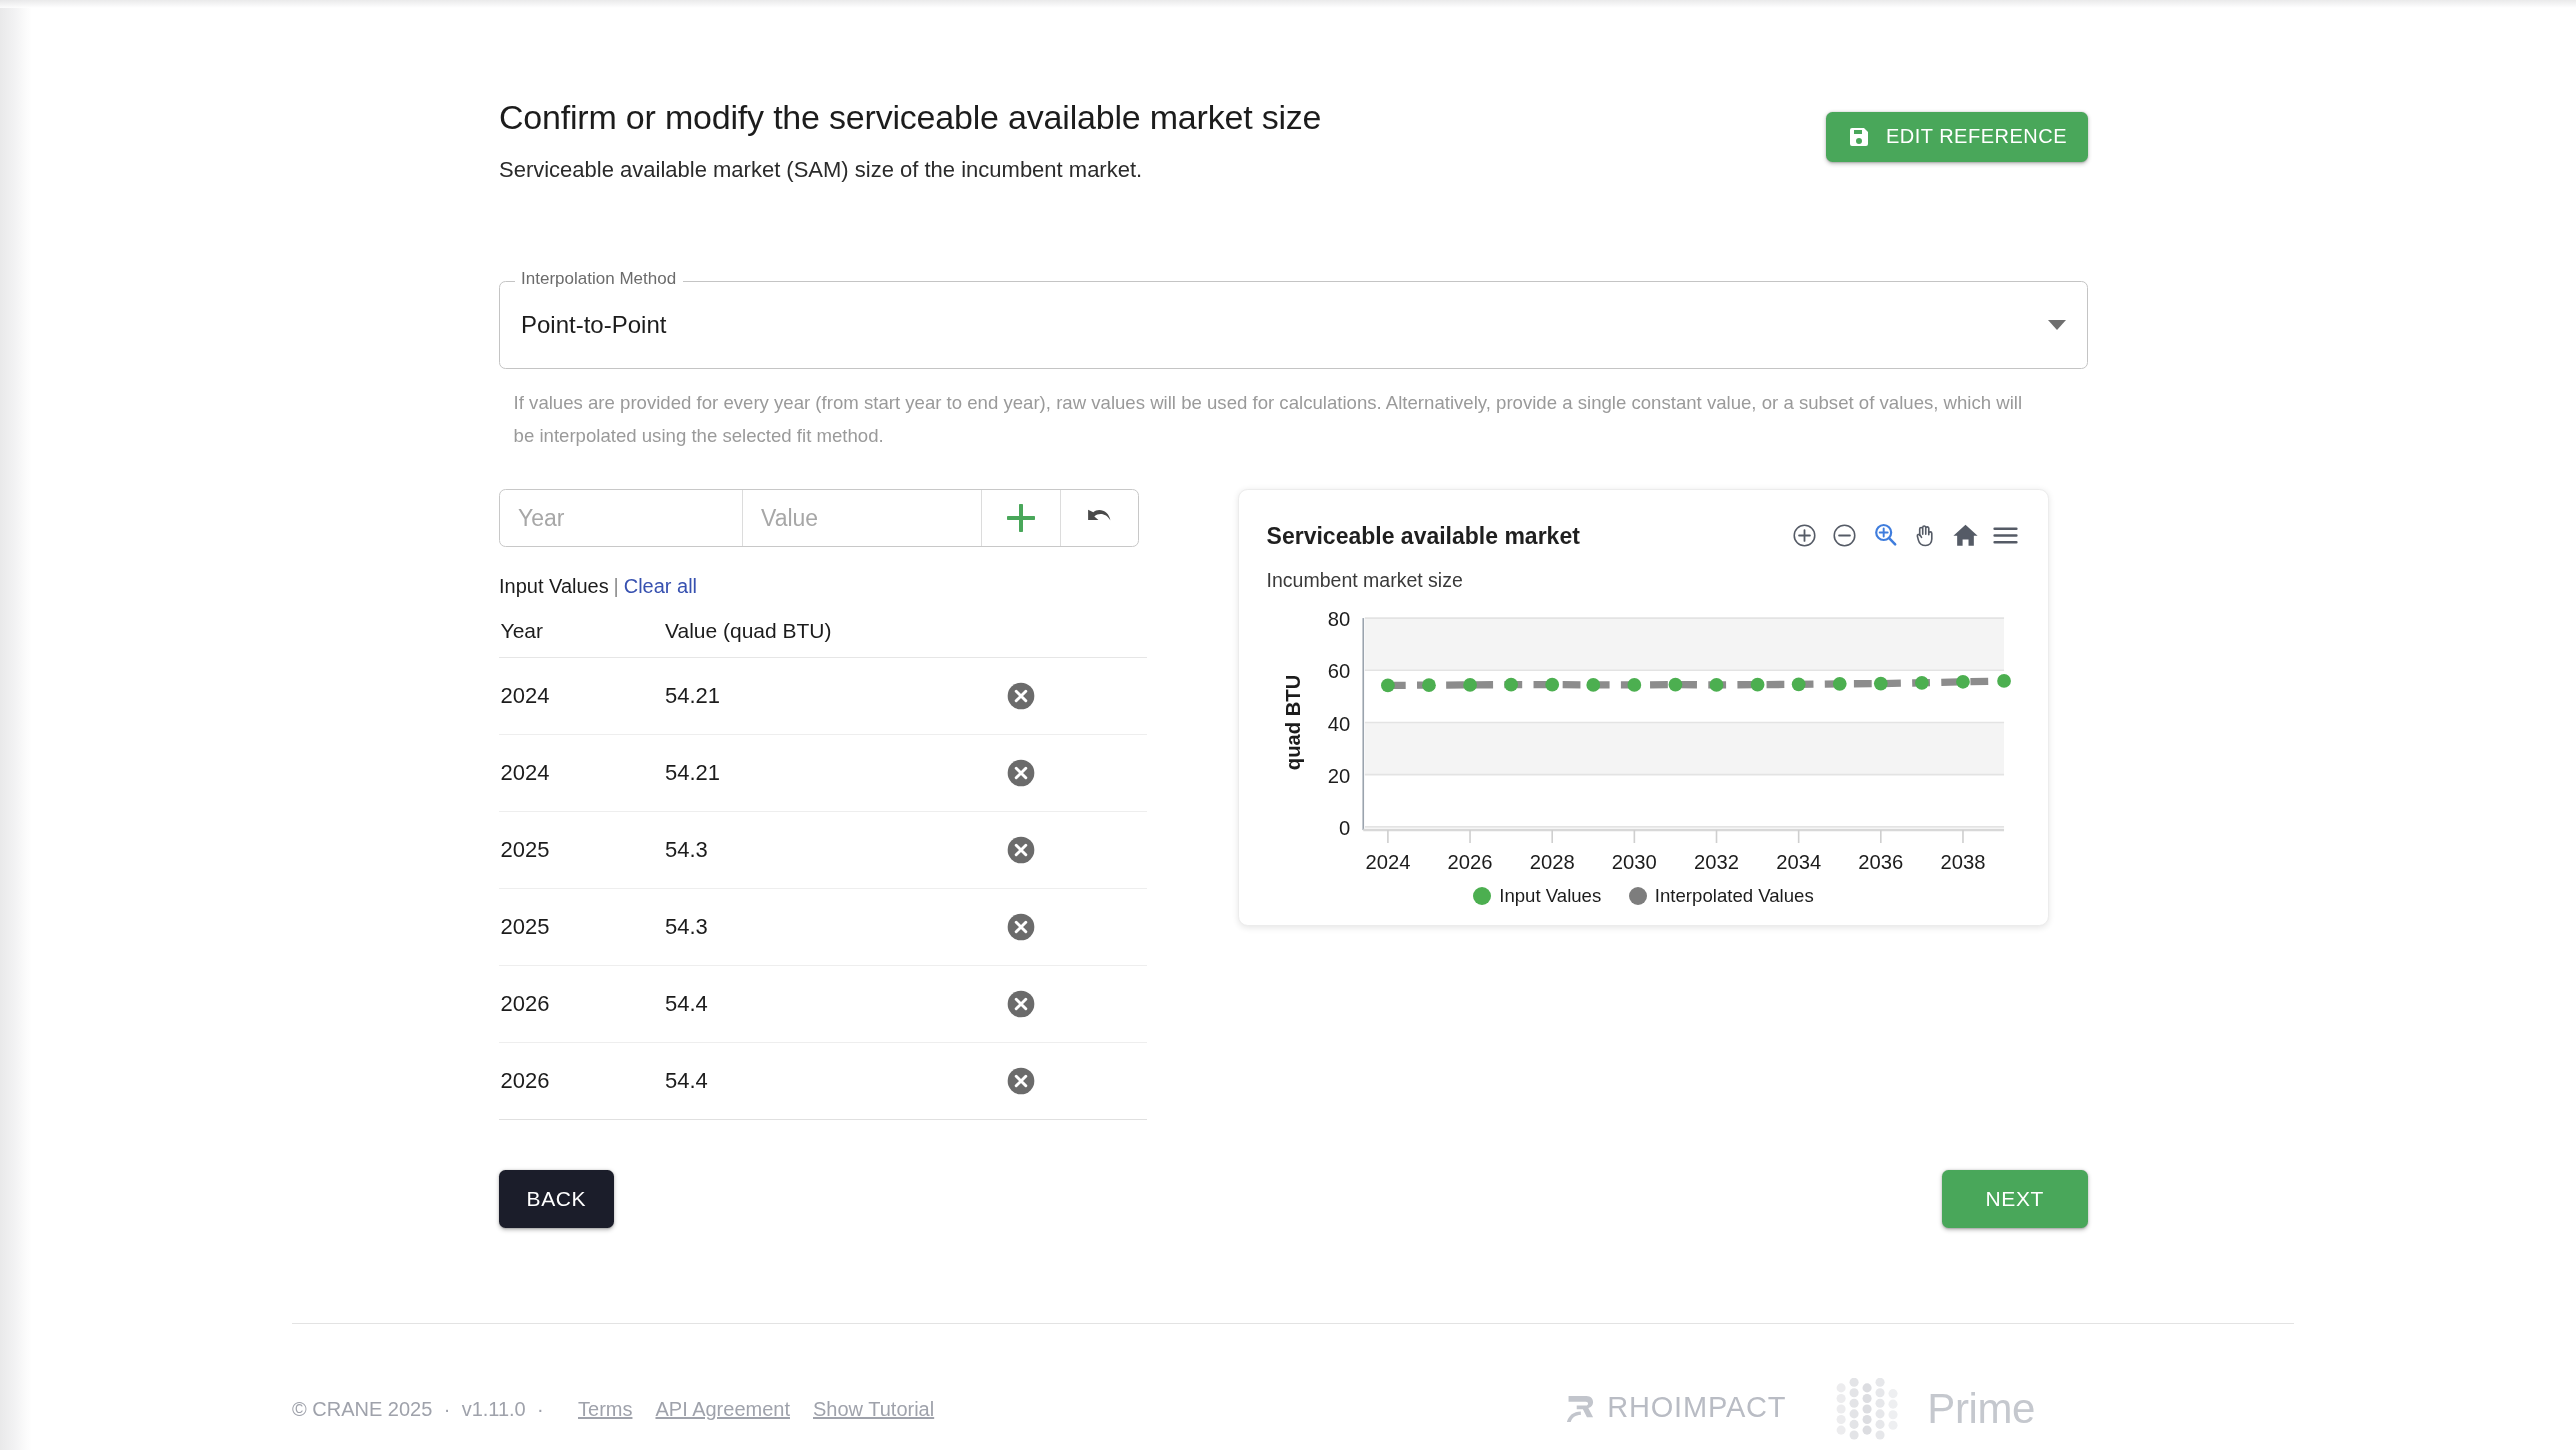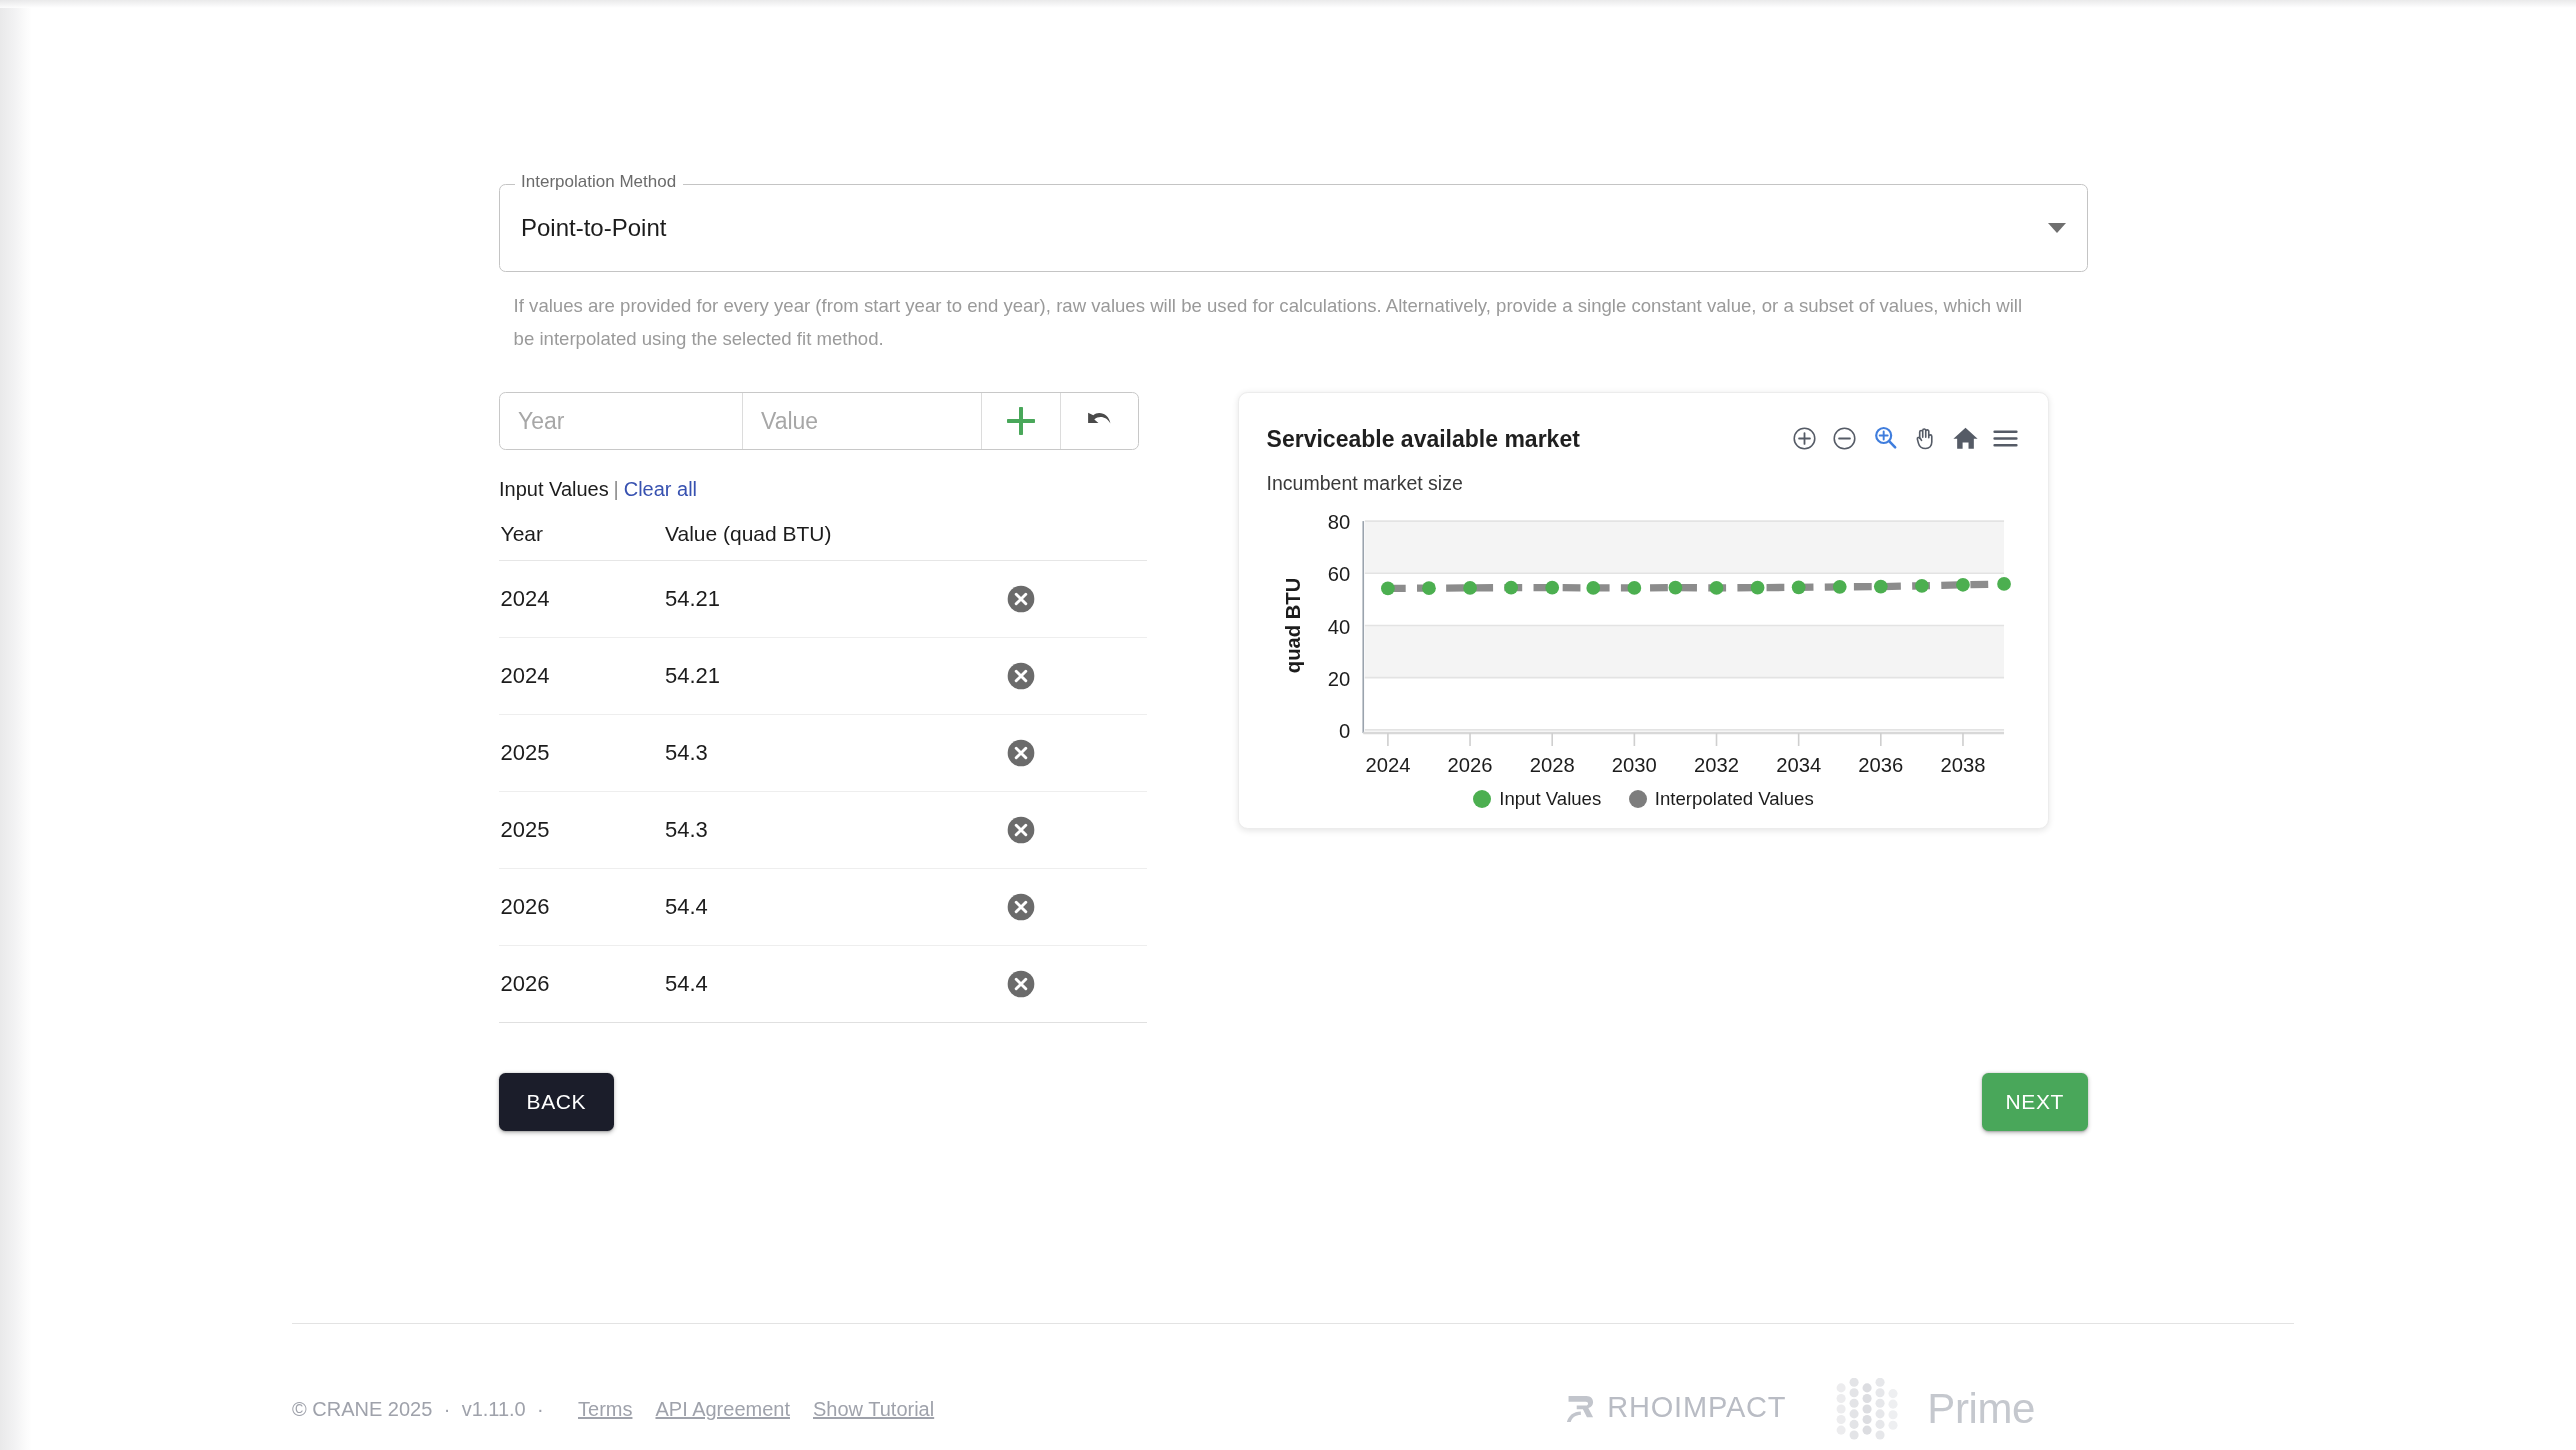--- a/index.html
+++ b/index.html
@@ -253,21 +253,21 @@
     border: none; border-radius: 6.5px;
     height: 58px; padding: 0 27.6px;
     font-size: 21px; letter-spacing: 0.6px;
     font-family: "Liberation Sans", sans-serif;
     cursor: pointer;
     box-shadow: 0 1.6px 4px rgba(0,0,0,.26), 0 0.8px 1.6px rgba(0,0,0,.16);
   }
   .btn-next {
     background: #49a75a; color: #ffffff;
     border: none; border-radius: 6.5px;
-    height: 58px; padding: 0 24px;
+    height: 58px; padding: 0 44px;
     font-size: 21px; letter-spacing: 0.6px;
     font-family: "Liberation Sans", sans-serif;
     cursor: pointer;
     box-shadow: 0 1.6px 4px rgba(0,0,0,.26), 0 0.8px 1.6px rgba(0,0,0,.16);
   }
 
   
   .footer-rule {
     position: absolute;
     left: 292px; top: 1323px;
@@ -306,20 +306,32 @@
 </style>
 </head>
 <body>
 
 <div id="page">
   <div class="left-strip"></div>
   <div class="top-shade"></div>
 
   <div class="content">
 
+    <div class="page-head">
+      <div class="page-title">Confirm or modify the serviceable available market size</div>
+      <div class="page-subtitle">Serviceable available market (SAM) size of the incumbent market.</div>
+      <button class="edit-ref-btn">
+        <span>
+          <svg class="save-icon" viewBox="0 0 24 24" fill="#ffffff" aria-hidden="true">
+            <path d="M17 3H5a2 2 0 0 0-2 2v14a2 2 0 0 0 2 2h14a2 2 0 0 0 2-2V7l-4-4zm-5 16a3 3 0 1 1 0-6 3 3 0 0 1 0 6zm3-10H7V5h8v4z"></path>
+          </svg>
+        </span>
+        <span>EDIT REFERENCE</span>
+      </button>
+    </div>
 
     <div class="field-wrap">
       <div class="fieldset">
         <span class="legend">Interpolation Method</span>
         <span class="select-value">Point-to-Point</span>
         <span class="chevron"></span>
       </div>
       <div class="helper">If values are provided for every year (from start year to end year), raw values will be used for calculations. Alternatively, provide a single constant value, or a subset of values, which will be interpolated using the selected fit method.</div>
     </div>
 

